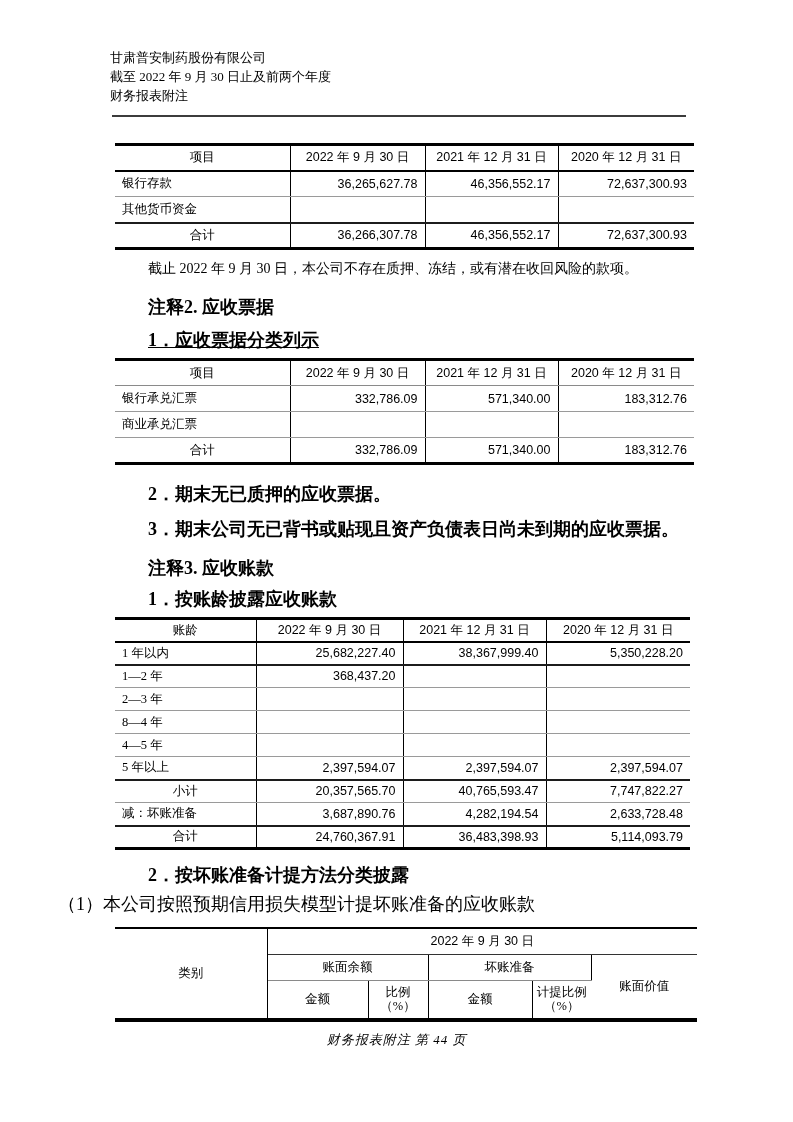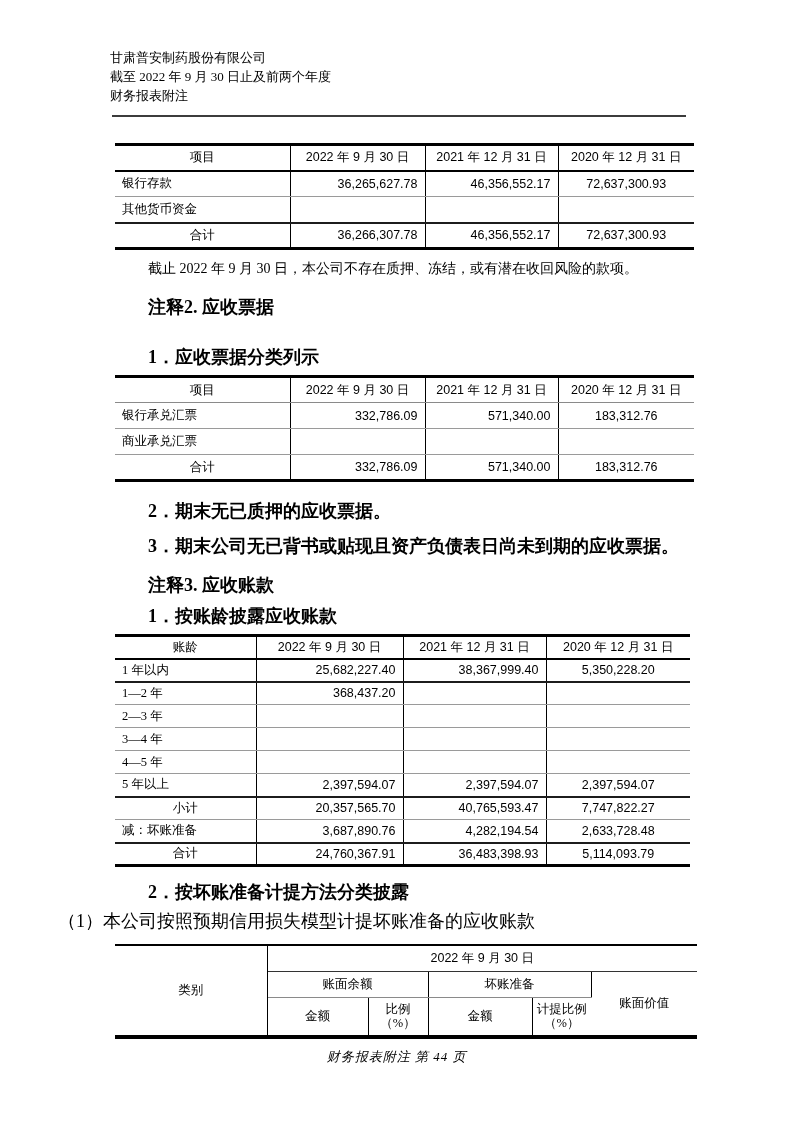--- a/index.html
+++ b/index.html
@@ -20,21 +20,21 @@
 
   
   table.fin {
     border-collapse:collapse; table-layout:fixed; margin-left:115px;
     border-top:3px solid #000; border-bottom:3px solid #000;
   }
   table.fin td {
     border-right:1px solid #000; font-size:12.5px; padding:0 7px;
     height:26px; vertical-align:middle; overflow:hidden; white-space:nowrap;
   }
-  table.fin td:last-child { border-right:none;text-align:center; }
+  table.fin td:last-child { border-right:none; }
   table.fin tr.r-head td { border-bottom:2px solid #000; text-align:center; }
   table.fin tr.r-head-light td { border-bottom:1px solid #8a8a8a; text-align:center; }
   table.fin tr.r-dot td    { border-bottom:1px solid #9a9a9a; }
   table.fin tr.r-strong td { border-bottom:2px solid #1c1c1c; }
   table.aging td { height:23px; }
   td.lab { text-align:left; }
   td.ctr { text-align:center; }
   td.num { text-align:right; font-family:"Liberation Sans","DejaVu Sans",sans-serif; font-size:12px; }
   .date-h { font-family:"Liberation Sans","DejaVu Sans",sans-serif; font-size:12px; }
 
@@ -99,21 +99,21 @@
       <td class="num">36,266,307.78</td>
       <td class="num">46,356,552.17</td>
       <td class="num">72,637,300.93</td>
     </tr>
   </tbody>
     </table>
 
   <div class="remark">截止 2022 年 9 月 30 日，本公司不存在质押、冻结，或有潜在收回风险的款项。</div>
 
   <div class="h-bold" style="margin-top:22px;">注释2. 应收票据</div>
-  <div class="h-bold" style="margin-top:34px;">1．应收票据分类列示</div>
+  <div class="h-bold" style="margin-top:17px;text-decoration:underline;">1．应收票据分类列示</div>
 
   <table class="fin" style="margin-top:10px;">
     <colgroup>
         <col style="width:175px">
         <col style="width:135px">
         <col style="width:133px">
         <col style="width:136px">
       </colgroup>
     <tbody>
         <tr class="r-head-light">
@@ -175,21 +175,21 @@
       <td class="num"></td>
       <td class="num"></td>
     </tr>
     <tr class="r-dot">
       <td class="lab">2—3 年</td>
       <td class="num"></td>
       <td class="num"></td>
       <td class="num"></td>
     </tr>
     <tr class="r-dot">
-      <td class="lab">3—4 年</td>
+      <td class="lab">8—4 年</td>
       <td class="num"></td>
       <td class="num"></td>
       <td class="num"></td>
     </tr>
     <tr class="r-dot">
       <td class="lab">4—5 年</td>
       <td class="num"></td>
       <td class="num"></td>
       <td class="num"></td>
     </tr>

